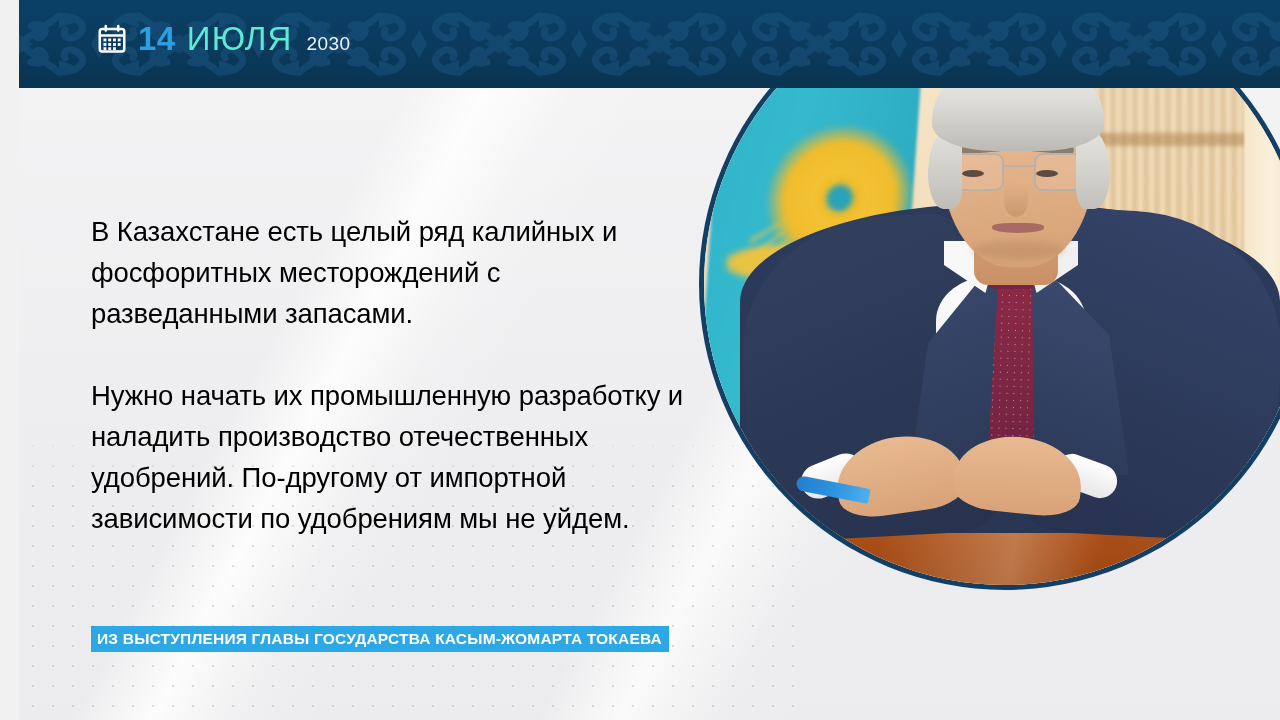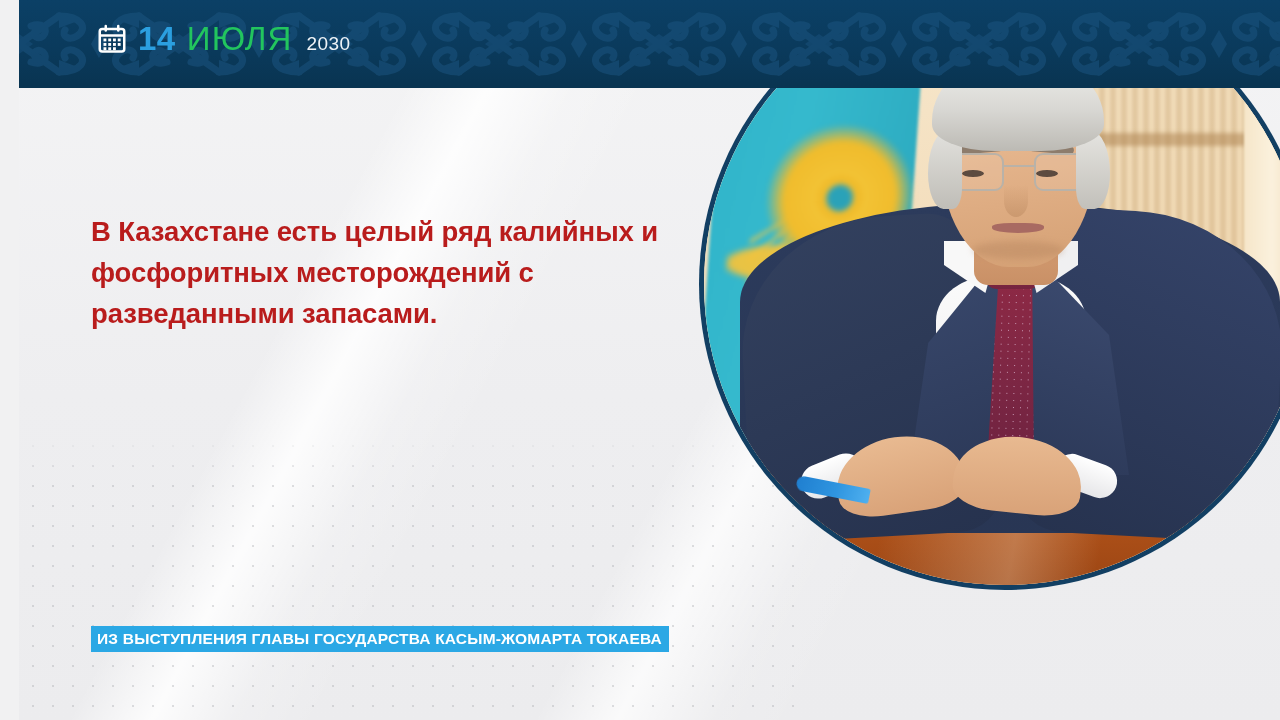--- a/index.html
+++ b/index.html
@@ -60,21 +60,21 @@
     position:absolute; left:78px; top:22px;
     display:flex; align-items:center; gap:11px;
     z-index:3; white-space:nowrap;
   }
   .cal-icon{ width:30px; height:30px; display:block; }
   .d-day{
     color:#2b9fe0; font-size:33px; font-weight:bold;
     letter-spacing:.5px; line-height:1;
   }
   .d-month{
-    color:#22c55e; font-size:33px; font-weight:400;
+    color:#5eead4; font-size:33px; font-weight:400;
     letter-spacing:1.2px; line-height:1;
   }
   .d-year{
     color:#eef3f7; font-size:19px; font-weight:400;
     letter-spacing:.4px; line-height:1; align-self:flex-end;
     padding-bottom:2px; margin-left:3px;
   }
 
   
   .photo-wrap{
@@ -339,23 +339,23 @@
     backdrop-filter:blur(.4px);
     pointer-events:none;
   }
 
   
   .quote{
     position:absolute; left:72px; top:211px; width:600px;
     z-index:5;
   }
   .quote p{
-    color:#b91c1c;
+    color:#000000;
     font-size:27.5px;
-    font-weight:bold;
+    font-weight:normal;
     line-height:41px;
     letter-spacing:-.1px;
   }
   .quote p.gap{ margin-top:41px; }
 
   
   .caption{
     position:absolute; left:72px; top:626px;
     z-index:5;
     display:flex; flex-direction:column; align-items:flex-end;
@@ -493,19 +493,20 @@
         </g>
       </svg>
       <span class="d-day">14</span>
       <span class="d-month">ИЮЛЯ</span>
       <span class="d-year">2030</span>
     </div>
   </div>
 
   <div class="quote">
     <p>В Казахстане есть целый ряд калийных и фосфоритных месторождений с разведанными запасами.</p>
+    <p class="gap">Нужно начать их промышленную разработку и наладить производство отечественных удобрений. По-другому от импортной зависимости по удобрениям мы не уйдем.</p>
   </div>
 
   <div class="caption">
     <span>ИЗ ВЫСТУПЛЕНИЯ ГЛАВЫ ГОСУДАРСТВА КАСЫМ-ЖОМАРТА ТОКАЕВА</span>
   </div>
 
 </div>
 
 </body></html>

